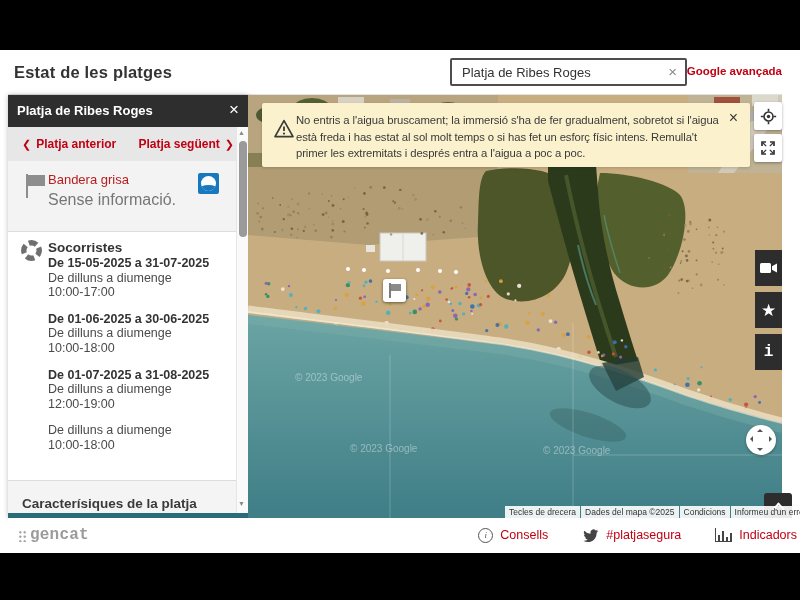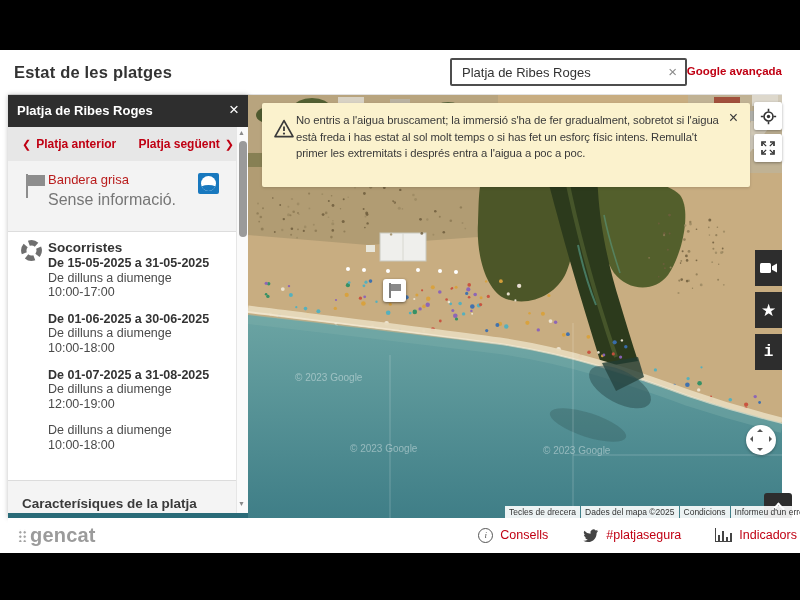--- a/index.html
+++ b/index.html
@@ -48,21 +48,21 @@
   .accrow span{position:absolute;left:14px;top:15px;font-size:13.5px;font-weight:600;color:#3a3a3a;}
 
   .sbar{position:absolute;right:0;top:32px;width:12px;height:386px;background:#fafafa;border-left:1px solid #e6e6e6;}
   .sbar .up{position:absolute;left:1px;top:2px;font-size:7px;color:#8a8a8a;}
   .sbar .dn{position:absolute;left:1px;bottom:6px;font-size:7px;color:#8a8a8a;}
   .sbar .thumb{position:absolute;left:2px;top:14px;width:8px;height:96px;background:#9a9a9a;border-radius:4px;}
 
   
   .map{position:absolute;left:240px;top:45px;width:534px;height:423px;overflow:hidden;background:#c8ad81;}
   .wm{position:absolute;color:rgba(255,255,255,.4);font-size:10px;pointer-events:none;white-space:nowrap;}
-  .banner{position:absolute;left:254px;top:53px;width:488px;height:84px;background:var(--warning-bg);
+  .banner{position:absolute;left:254px;top:53px;width:488px;height:64px;background:var(--warning-bg);
     border-radius:2px;box-shadow:0 1px 3px rgba(0,0,0,.15);}
   .banner .txt{position:absolute;left:34px;top:9px;width:424px;font-size:11.3px;line-height:16.5px;color:#3a3a3a;letter-spacing:-.1px;}
   .banner .warnico{position:absolute;left:10px;top:14px;}
   .banner .bx{position:absolute;right:12px;top:6px;font-size:16px;color:#3a3a3a;cursor:pointer;}
   .marker{position:absolute;left:375px;top:229px;width:23px;height:23px;background:#fff;border-radius:3px;
     box-shadow:0 1px 3px rgba(0,0,0,.5);cursor:pointer;}
   .marker .pole{position:absolute;left:6px;top:4px;width:2px;height:15px;background:#7d7d7d;}
   .marker .cloth{position:absolute;left:8px;top:5px;width:10px;height:7px;background:#8a8a8a;}
 
   .mbtn{position:absolute;width:28px;height:28px;background:#fff;border-radius:2px;
@@ -81,21 +81,21 @@
   .collapse{position:absolute;left:756px;top:443px;width:28px;height:28px;background:var(--dark-btn);
     border-radius:3px;display:flex;align-items:center;justify-content:center;cursor:pointer;}
   .collapse b{width:9px;height:9px;border-left:2.5px solid #fff;border-top:2.5px solid #fff;
     transform:rotate(45deg) translate(1px,1px);}
   .attr{position:absolute;left:497px;top:456px;display:flex;gap:1px;height:13px;}
   .attr span{background:rgba(255,255,255,.9);color:#333;font-size:8.5px;line-height:13px;padding:0 4px;white-space:nowrap;}
 
   
   .ftr{position:absolute;left:0;top:468px;width:790px;height:34px;background:#fff;
     display:flex;align-items:center;justify-content:space-between;padding:0 1px 0 10px;}
-  .glogo{display:flex;align-items:center;gap:3px;color:#9b9b9b;font-size:20px;font-weight:bold;letter-spacing:.2px;cursor:pointer;}
+  .glogo{display:flex;align-items:center;gap:3px;color:#9b9b9b;font-size:16px;font-weight:bold;letter-spacing:.2px;cursor:pointer;font-family:Liberation Mono, monospace;}
   .glogo .glyph{width:9px;height:13px;background-image:radial-gradient(circle,#9b9b9b 1.1px,transparent 1.3px);
     background-size:4.5px 4.5px;background-position:0 1px;}
   .flinks{display:flex;align-items:center;gap:34px;}
   .flink{display:flex;align-items:center;gap:7px;cursor:pointer;color:var(--accent-red);font-size:12.5px;}
   .icircle{width:15px;height:15px;border:1.4px solid #555;border-radius:50%;color:#555;font-size:9px;
     display:flex;align-items:center;justify-content:center;font-family:"Liberation Serif","DejaVu Serif",serif;font-style:italic;}
   .bars{position:relative;width:17px;height:14px;border-left:1.6px solid #444;border-bottom:1.6px solid #444;}
   .bars i{position:absolute;bottom:0;width:2.6px;background:#444;}
   .bars i:nth-child(1){left:1.5px;height:6px;}
   .bars i:nth-child(2){left:5.5px;height:10px;}
@@ -145,21 +145,21 @@
               <span class="c"></span>
             </span>
       </div>
 
       <div class="lifesec">
         <svg class="lifebuoy" width="23" height="23" viewBox="0 0 24 24">
           <circle cx="12" cy="12" r="8" fill="none" stroke="#6f6f6f" stroke-width="5.6" stroke-dasharray="8.5 4.07" transform="rotate(-22 12 12)"></circle>
         </svg>
         <div class="title">Socorristes</div>
         <div class="sched">
-          <div class="rg">De 15-05-2025 a 31-05-2025</div>
+          <div class="rg">De 15-05-2025 a 31-07-2025</div>
           <div>De dilluns a diumenge</div>
           <div>10:00-17:00</div>
         </div>
         <div class="sched">
           <div class="rg">De 01-06-2025 a 30-06-2025</div>
           <div>De dilluns a diumenge</div>
           <div>10:00-18:00</div>
         </div>
         <div class="sched">
           <div class="rg">De 01-07-2025 a 31-08-2025</div>

